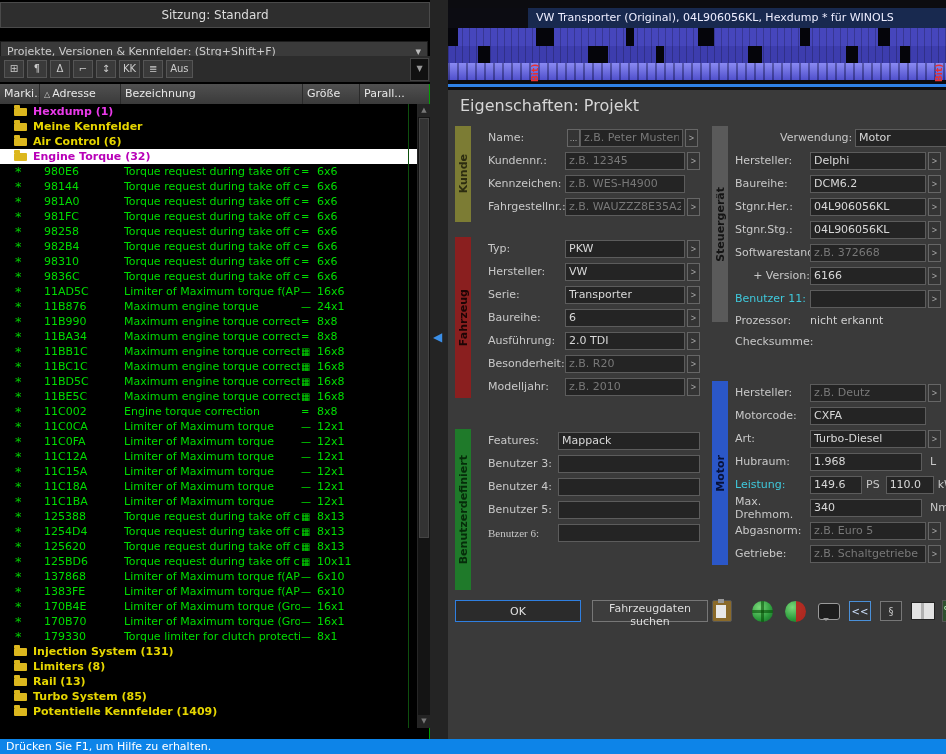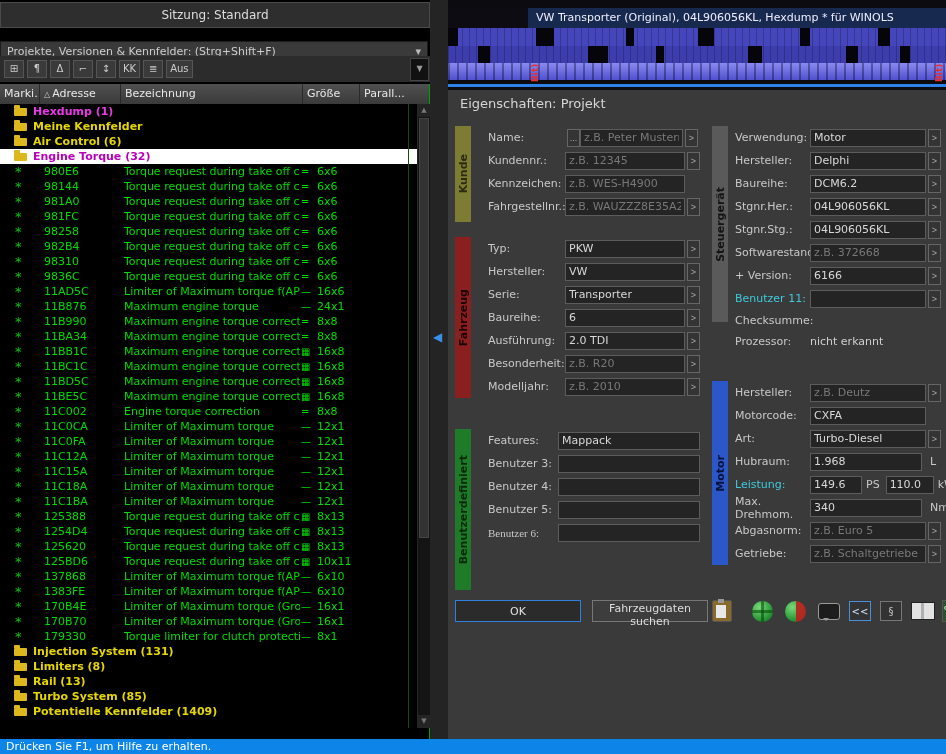--- a/index.html
+++ b/index.html
@@ -66,21 +66,21 @@
   .band1{position:absolute;left:0;top:28px;width:498px;height:18px;background:#4646bc;}
   .band2{position:absolute;left:0;top:46px;width:498px;height:17px;background:#3d3dae;}
   .band3{position:absolute;left:0;top:63px;width:498px;height:17px;
          background:repeating-linear-gradient(90deg,rgba(0,0,40,.35) 0 2px,transparent 2px 9px),
                     linear-gradient(#8a8af2,#5050cc);}
   .band1,.band2{background-image:repeating-linear-gradient(90deg,rgba(0,0,0,.22) 0 1px,transparent 1px 7px);}
   .blk{position:absolute;top:0;height:100%;background:#05050a;}
   .bit{position:absolute;top:46px;height:36px;color:#e83030;font-size:9px;font-weight:bold;
        writing-mode:vertical-rl;transform:rotate(180deg);}
   .hline{position:absolute;left:0;top:84px;width:498px;height:3px;background:#2f82e8;}
-  .ptitle{position:absolute;left:12px;top:96px;color:#d6d6d6;font-size:13px;}
+  .ptitle{position:absolute;left:12px;top:96px;color:#d6d6d6;font-size:16px;}
 
   
   .sec{position:absolute;}
   .vbar{position:absolute;left:0;top:0;width:16px;display:flex;align-items:center;justify-content:center;}
   .vbar span{writing-mode:vertical-rl;transform:rotate(180deg);font-size:11px;font-weight:bold;}
   .fields{position:absolute;left:33px;top:0;right:0;}
   .fields.tight{left:23px;}
   .frow{display:flex;align-items:center;height:23px;}
   .frow.short{height:21px;}
   .flabel{color:#c8c8c8;flex:none;}
@@ -564,21 +564,21 @@
           </div>
         </div>
     </div>
 
     <div class="sec" id="sec-steuer" style="left:264px;top:126px;width:234px;height:228px;">
       <div class="vbar">
           <span class="vbar-label">Steuergerät</span>
         </div>
       <div class="fields tight">
           <div class="frow">
-            <span class="flabel" style="width: 75px;">Verwendung:</span>
+            <span class="flabel" style="width: 75px; margin-left: 45px;">Verwendung:</span>
             <input class="fin" value="Motor" style="width: 108px;">
             <button class="abtn">&gt;</button>
           </div>
           <div class="frow">
             <span class="flabel" style="width: 75px;">Hersteller:</span>
             <input class="fin" value="Delphi" style="width: 108px;">
             <button class="abtn">&gt;</button>
           </div>
           <div class="frow">
             <span class="flabel" style="width: 75px;">Baureihe:</span>
@@ -594,35 +594,35 @@
             <span class="flabel" style="width: 75px;">Stgnr.Stg.:</span>
             <input class="fin" value="04L906056KL" style="width: 108px;">
             <button class="abtn">&gt;</button>
           </div>
           <div class="frow">
             <span class="flabel" style="width: 75px;">Softwarestand:</span>
             <input class="fin" placeholder="z.B. 372668" style="width: 108px;">
             <button class="abtn">&gt;</button>
           </div>
           <div class="frow">
-            <span class="flabel" style="width: 75px;">+ Version:</span>
+            <span class="flabel" style="width: 75px; text-align: right;">+ Version:</span>
             <input class="fin" value="6166" style="width: 108px;">
             <button class="abtn">&gt;</button>
           </div>
           <div class="frow">
             <span class="flabel accent" style="width: 75px;">Benutzer 11:</span>
             <input class="fin" style="width: 108px;">
             <button class="abtn">&gt;</button>
-          </div>
-          <div class="frow short">
-            <span class="flabel" style="width: 75px;">Checksumme:</span>
           </div>
           <div class="frow short">
             <span class="flabel" style="width: 75px;">Prozessor:</span>
             <span class="fstatic">nicht erkannt</span>
+          </div>
+          <div class="frow short">
+            <span class="flabel" style="width: 75px;">Checksumme:</span>
           </div>
         </div>
     </div>
 
     <div class="sec" id="sec-motor" style="left:264px;top:381px;width:234px;height:186px;">
       <div class="vbar">
           <span class="vbar-label">Motor</span>
         </div>
       <div class="fields tight">
           <div class="frow">

